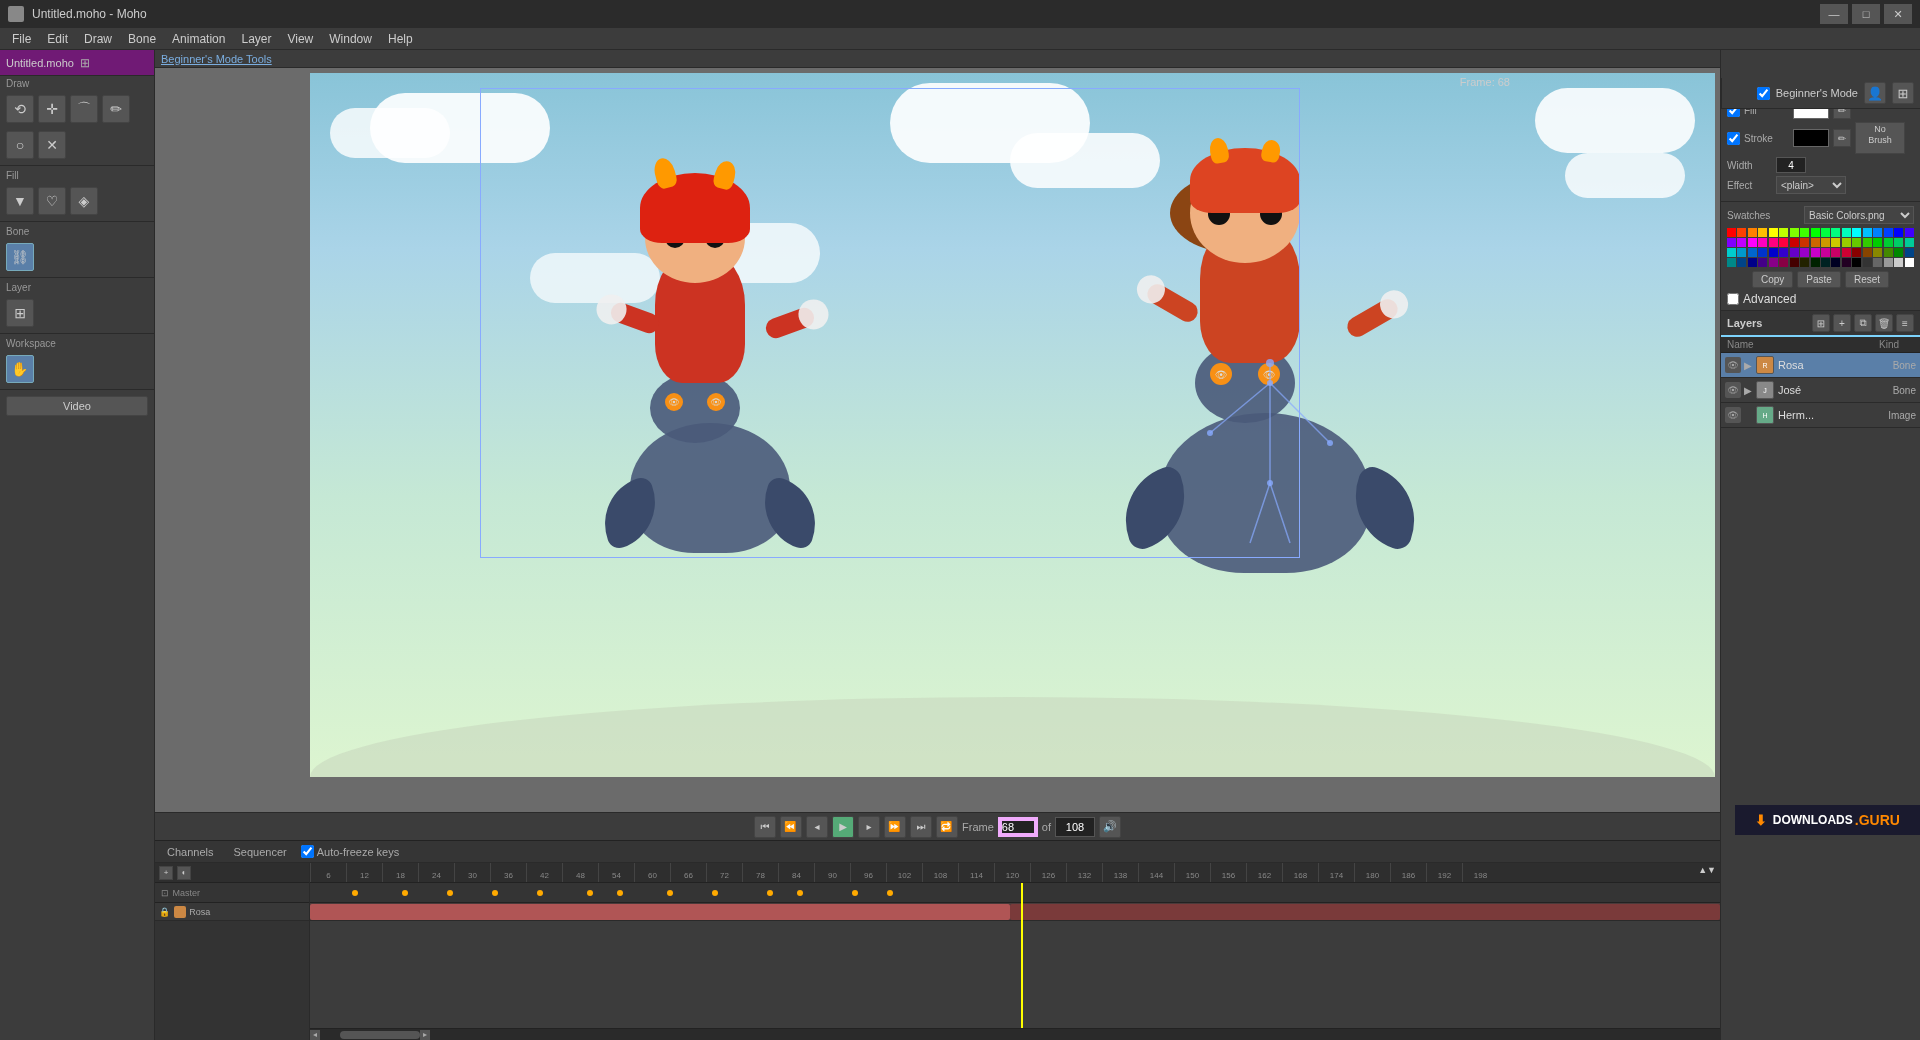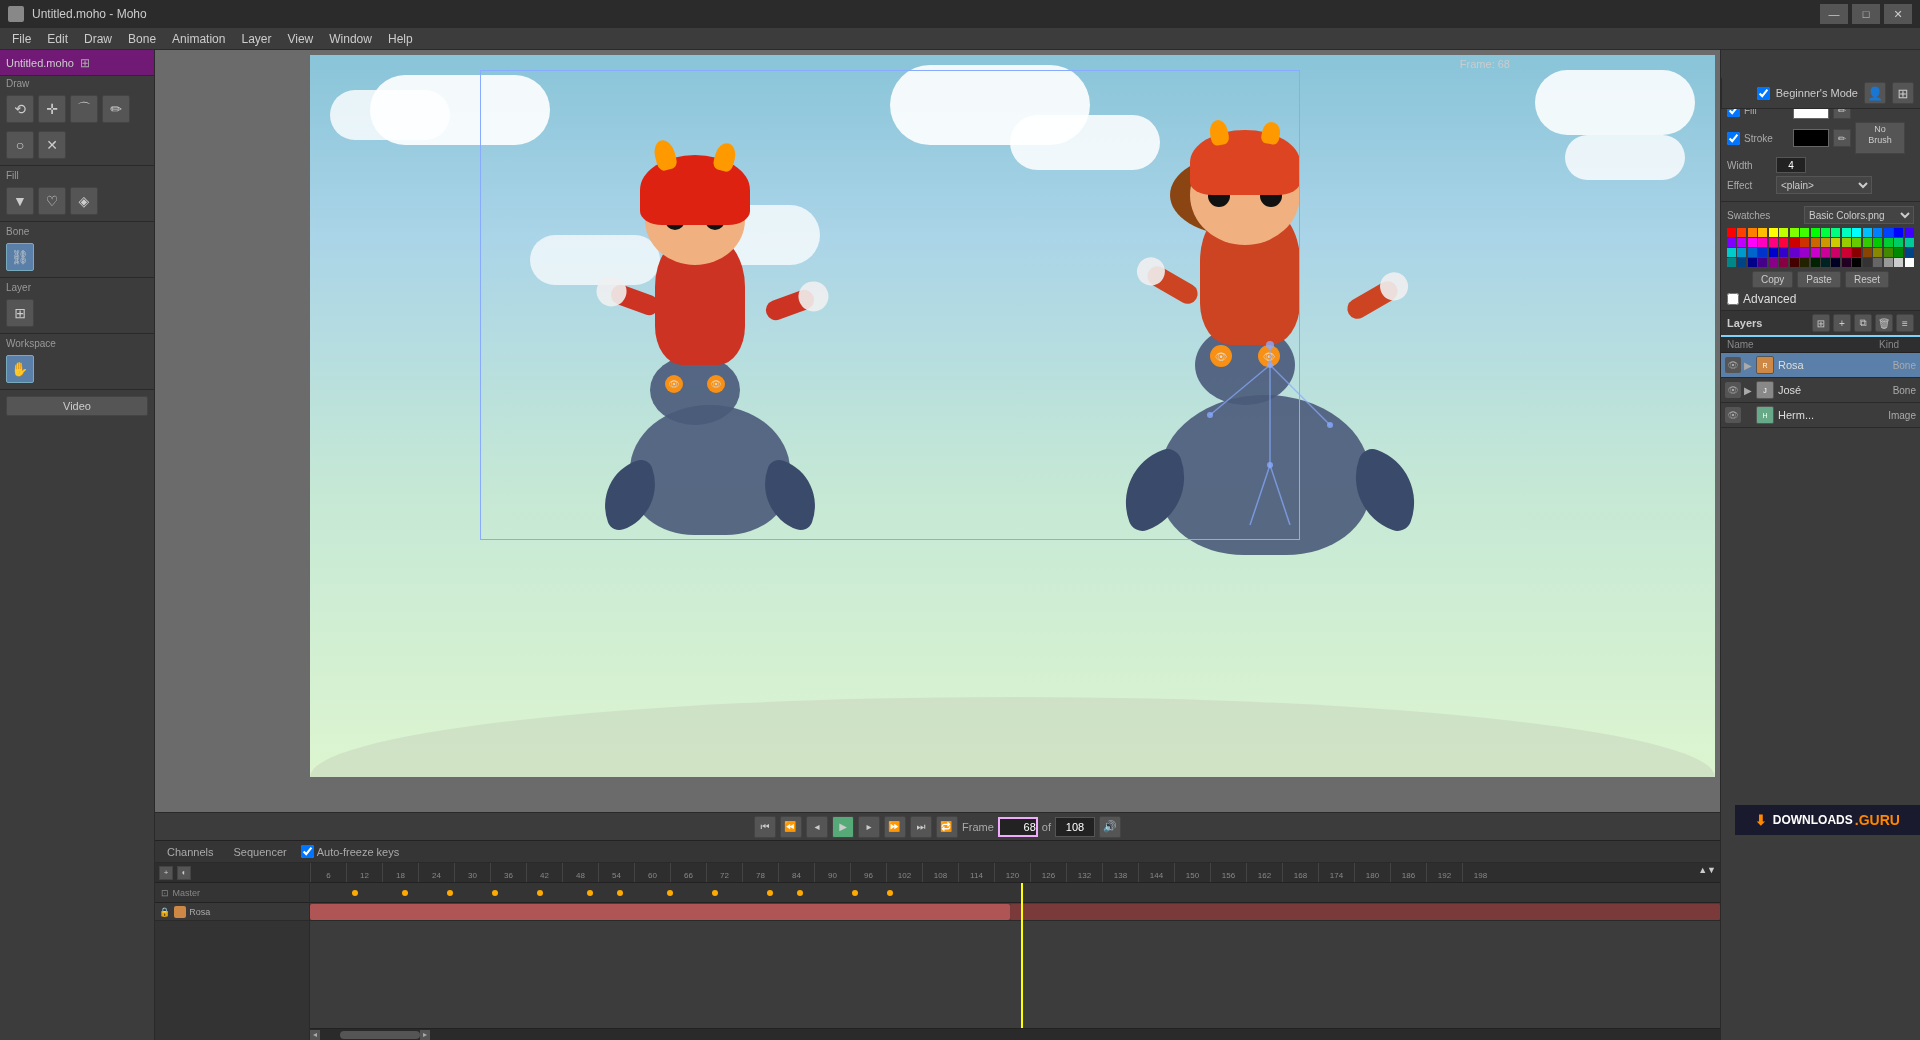--- a/index.html
+++ b/index.html
@@ -43,21 +43,21 @@
     
     #canvas-area { flex: 1; background: #6b6b6b; position: relative; overflow: hidden; }
 
     
     #anim-canvas { position: absolute; inset: 0; }
 
     
     #bottom-toolbar { height: 28px; background: #3c3c3c; display: flex; align-items: center; justify-content: center; gap: 4px; border-top: 1px solid #2a2a2a; padding: 0 8px; }
     .playback-btn { width: 22px; height: 22px; background: #555; border: 1px solid #444; color: #ccc; display: flex; align-items: center; justify-content: center; cursor: pointer; font-size: 10px; border-radius: 2px; }
     .playback-btn.play { background: #5a7; }
-    #frame-input { width: 40px; height: 20px; background: #222; border: 2px solid #f0abfc; color: #fff; text-align: right; font-size: 11px; }
+    #frame-input { width: 40px; height: 20px; background: #222; border: 4px solid #f0abfc; color: #fff; text-align: left; font-size: 11px; }
     #frame-total-input { width: 40px; height: 20px; background: #222; border: 1px solid #555; color: #fff; text-align: center; font-size: 11px; }
     .frame-label { font-size: 11px; color: #aaa; }
     #volume-btn { width: 22px; height: 22px; background: #555; border: 1px solid #444; color: #ccc; display: flex; align-items: center; justify-content: center; cursor: pointer; font-size: 11px; border-radius: 2px; }
 
     
     #timeline-area { height: 200px; background: #3c3c3c; border-top: 1px solid #222; display: flex; flex-direction: column; }
     #timeline-header { height: 22px; background: #353535; display: flex; align-items: center; padding: 0 6px; gap: 8px; border-bottom: 1px solid #2a2a2a; }
     .timeline-tab { font-size: 11px; color: #aaa; cursor: pointer; padding: 2px 6px; }
     .timeline-checkbox { display: flex; align-items: center; gap: 3px; font-size: 11px; color: #aaa; }
     #timeline-body { flex: 1; display: flex; overflow: hidden; }
@@ -69,21 +69,21 @@
 
     
     #style-section { padding: 4px 6px; border-bottom: 1px solid #2a2a2a; }
     .style-title { font-size: 11px; color: #ccc; font-weight: bold; margin-bottom: 4px; text-align: center; }
     .style-row { display: flex; align-items: center; margin-bottom: 3px; gap: 4px; }
     .style-row label { font-size: 10px; color: #aaa; width: 45px; }
     .color-swatch { width: 36px; height: 18px; border: 1px solid #666; cursor: pointer; }
     .pencil-btn { width: 18px; height: 18px; background: #555; border: 1px solid #444; color: #ccc; cursor: pointer; font-size: 10px; display: flex; align-items: center; justify-content: center; }
     .no-brush-btn { background: #555; border: 1px solid #444; color: #ccc; font-size: 9px; padding: 1px 4px; cursor: pointer; text-align: center; height: 32px; width: 50px; line-height: 1.2; }
     .width-input { width: 30px; height: 16px; background: #222; border: 1px solid #555; color: #fff; text-align: center; font-size: 10px; }
-    .effect-select { width: 96px; height: 18px; background: #444; border: 1px solid #555; color: #ccc; font-size: 10px; }
+    .effect-select { width: 70px; height: 18px; background: #444; border: 1px solid #555; color: #ccc; font-size: 10px; }
 
     
     #swatches-section { padding: 4px 6px; border-bottom: 1px solid #2a2a2a; }
     .swatches-header { display: flex; align-items: center; justify-content: space-between; margin-bottom: 4px; }
     .swatches-label { font-size: 10px; color: #aaa; }
     .swatches-select { width: 110px; height: 18px; background: #444; border: 1px solid #555; color: #ccc; font-size: 10px; }
     #color-grid { display: grid; grid-template-columns: repeat(18, 1fr); gap: 1px; }
     .color-cell { width: 9px; height: 9px; cursor: pointer; }
     .swatch-actions { display: flex; gap: 4px; margin-top: 4px; justify-content: center; }
     .swatch-btn { padding: 2px 8px; background: #555; border: 1px solid #444; color: #ccc; font-size: 10px; cursor: pointer; border-radius: 2px; }
@@ -221,20 +221,23 @@
       <div class="tool-btn active" title="Hand/Pan">✋</div>
     </div>
 
     <div class="section-divider"></div>
 
     <div id="video-btn">Video</div>
   </div>
 
   <div id="center-area">
 
+    <div style="height:18px;background:#3c3c3c;display:flex;align-items:center;padding:0 6px;border-bottom:1px solid #2a2a2a;">
+      <span id="beginners-mode-link">Beginner's Mode Tools</span>
+    </div>
 
     <div id="canvas-area">
       <div id="anim-canvas">
 
         <div style="position:absolute;left:155px;top:5px;right:5px;bottom:35px;overflow:hidden;">
 
           <div style="width:100%;height:100%;background:linear-gradient(180deg,#89c4d8 0%,#aad4e8 25%,#c5e8d5 60%,#ddf5d0 100%);position:relative;">
 
             <div style="position:absolute;top:20px;left:60px;width:180px;height:70px;background:rgba(255,255,255,0.9);border-radius:50px;"></div>
             <div style="position:absolute;top:35px;left:20px;width:120px;height:50px;background:rgba(255,255,255,0.8);border-radius:40px;"></div>

